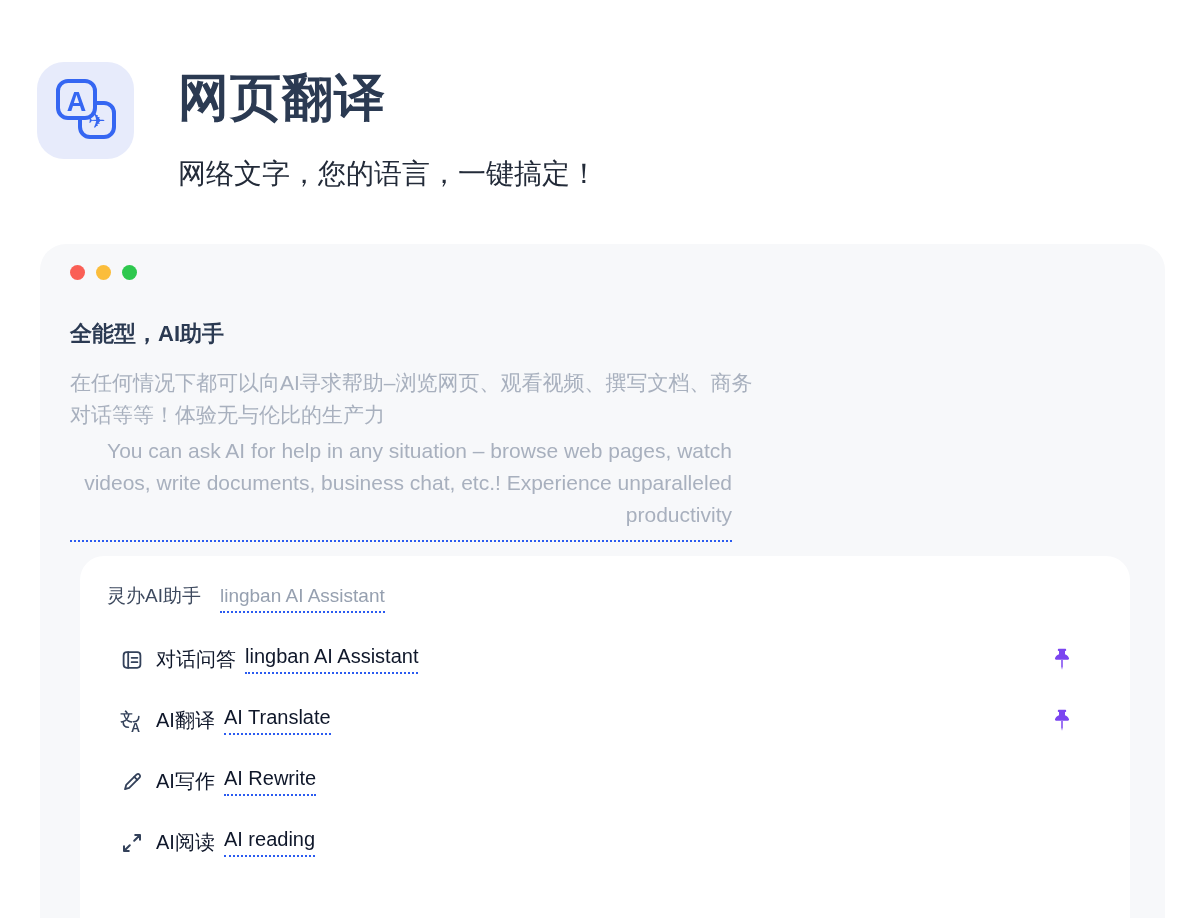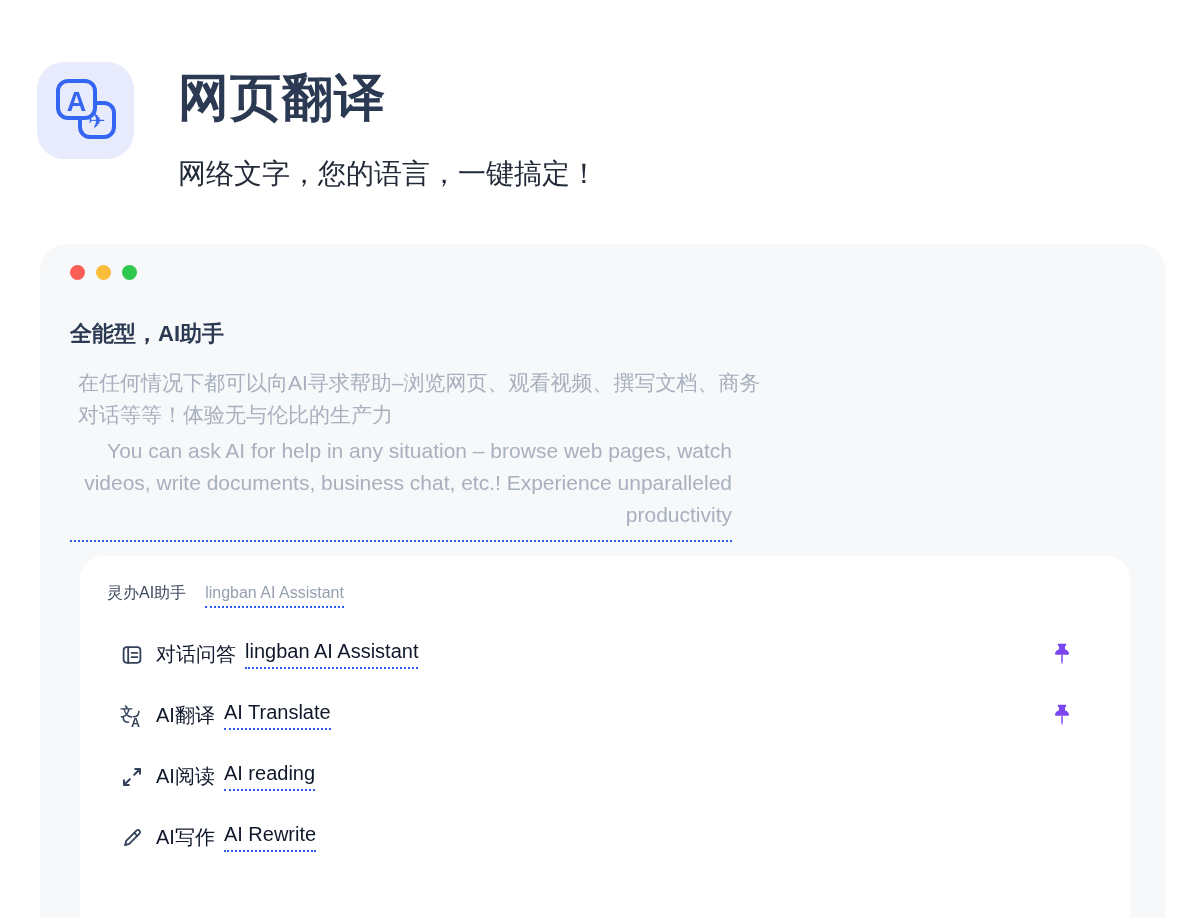--- a/index.html
+++ b/index.html
@@ -17,27 +17,27 @@
   .window { position: relative; margin: 51px 0 0 40px; width: 1125px; height: 780px;
     background: #f7f8fa; border-radius: 26px; padding: 21px 0 0 30px; }
   .dots { display: flex; gap: 11px; }
   .dot { width: 15px; height: 15px; border-radius: 50%; }
 
   .heading-cn { margin-top: 39px; font-size: 22px; font-weight: 700; color: #2b3a52; }
   .heading-en { margin-top: 12px; display: inline-block; font-size: 27px; font-weight: 700;
     color: #2b3a52; border-bottom: 2px dotted #2b5bf0; padding-bottom: 7px; letter-spacing: .3px; }
 
   .desc { font-size: 21px; line-height: 32px; color: #a8b0be; }
-  .desc-cn { margin-top: 18px; width: 690px; margin-left: 8px; }
+  .desc-cn { margin-top: 18px; width: 690px; }
   .desc-en { margin-top: 4px; width: 662px; border-bottom: 2px dotted #2b5bf0; padding-bottom: 9px; text-align: right; }
 
   
   .panel { margin: 14px 0 0 10px; width: 1050px; height: 420px; background: #ffffff;
     border-radius: 24px; padding: 27px 40px 0 27px; }
-  .panel-header { display: flex; align-items: baseline; gap: 19px; font-size: 16px; }
+  .panel-header { display: flex; align-items: baseline; gap: 19px; font-size: 19px; }
   .owner-cn { color: #3e4a5f; font-weight: 500; }
   .owner-en { color: #96a0b0; border-bottom: 2px dotted #2b5bf0; padding-bottom: 4px; }
 
   .row { display: flex; align-items: center; margin-top: 32px; padding-left: 13px;
     font-size: 20px; color: #0f172a; }
   .row .ricon { width: 24px; height: 24px; margin-right: 12px; flex: 0 0 auto; display: block; }
   .label-cn { font-weight: 500; }
   .label-en { margin-left: 9px; border-bottom: 2px dotted #2b5bf0; padding-bottom: 4px; }
   .pin { margin-left: auto; margin-right: 19px; width: 18px; height: 28px; }
 
@@ -110,34 +110,34 @@
       <svg class="pin" viewBox="0 0 24 32">
         <g fill="#7b45f0">
           <path d="M8 1 h8 c1 0 1.6 .7 1.6 1.5 0 .8-.6 1.5-1.6 1.5 v4.3 c2.9 1 5 3.1 5.4 5.7 .1 .9-.6 1.6-1.5 1.6 H4.1 c-.9 0-1.6-.7-1.5-1.6 .4-2.6 2.5-4.7 5.4-5.7 V4 c-1 0-1.6-.7-1.6-1.5 C6.4 1.7 7 1 8 1 Z"></path>
           <path d="M11 16 h2 v8.5 l-1 4.5 -1-4.5 Z"></path>
         </g>
       </svg>
     </div>
 
     <div class="row">
       <svg class="ricon" viewBox="0 0 24 24">
+        <g stroke="#33415a" stroke-width="1.8" fill="none" stroke-linecap="round" stroke-linejoin="round">
+          <path d="M5 19.2 l1.2-4.3 L16.7 4.4 a2.15 2.15 0 0 1 3 3 L9.2 17.9 5 19.2 Z"></path>
+          <path d="M14.3 6.8 l3 3"></path>
+        </g>
+      </svg>
+      <span class="label-cn">AI写作</span>
+      <span class="label-en">AI Rewrite</span>
+    </div>
+
+    <div class="row">
+      <svg class="ricon" viewBox="0 0 24 24">
         <g stroke="#33415a" stroke-width="2" fill="none" stroke-linecap="round" stroke-linejoin="round">
           <path d="M14.2 9.8 L20 4 M15.2 4 H20 v4.8"></path>
           <path d="M9.8 14.2 L4 20 M4 15.2 V20 h4.8"></path>
         </g>
       </svg>
       <span class="label-cn">AI阅读</span>
       <span class="label-en">AI reading</span>
     </div>
 
-    <div class="row">
-      <svg class="ricon" viewBox="0 0 24 24">
-        <g stroke="#33415a" stroke-width="1.8" fill="none" stroke-linecap="round" stroke-linejoin="round">
-          <path d="M5 19.2 l1.2-4.3 L16.7 4.4 a2.15 2.15 0 0 1 3 3 L9.2 17.9 5 19.2 Z"></path>
-          <path d="M14.3 6.8 l3 3"></path>
-        </g>
-      </svg>
-      <span class="label-cn">AI写作</span>
-      <span class="label-en">AI Rewrite</span>
-    </div>
-
   </div>
 </div>
 
 </body></html>

